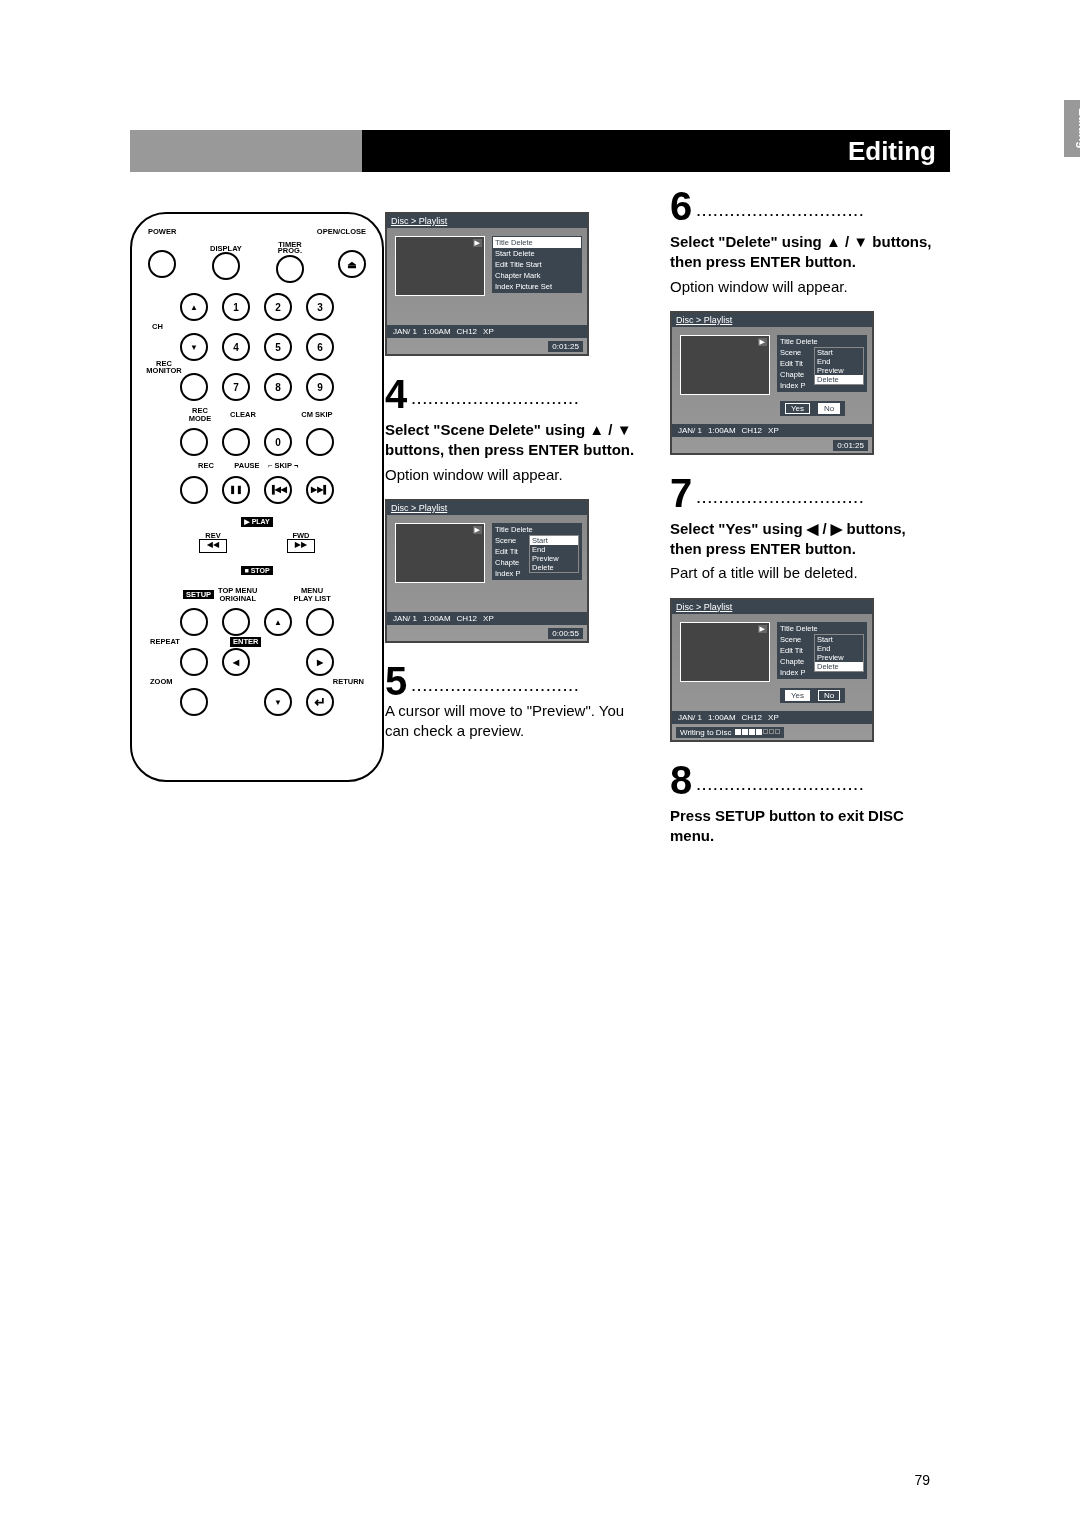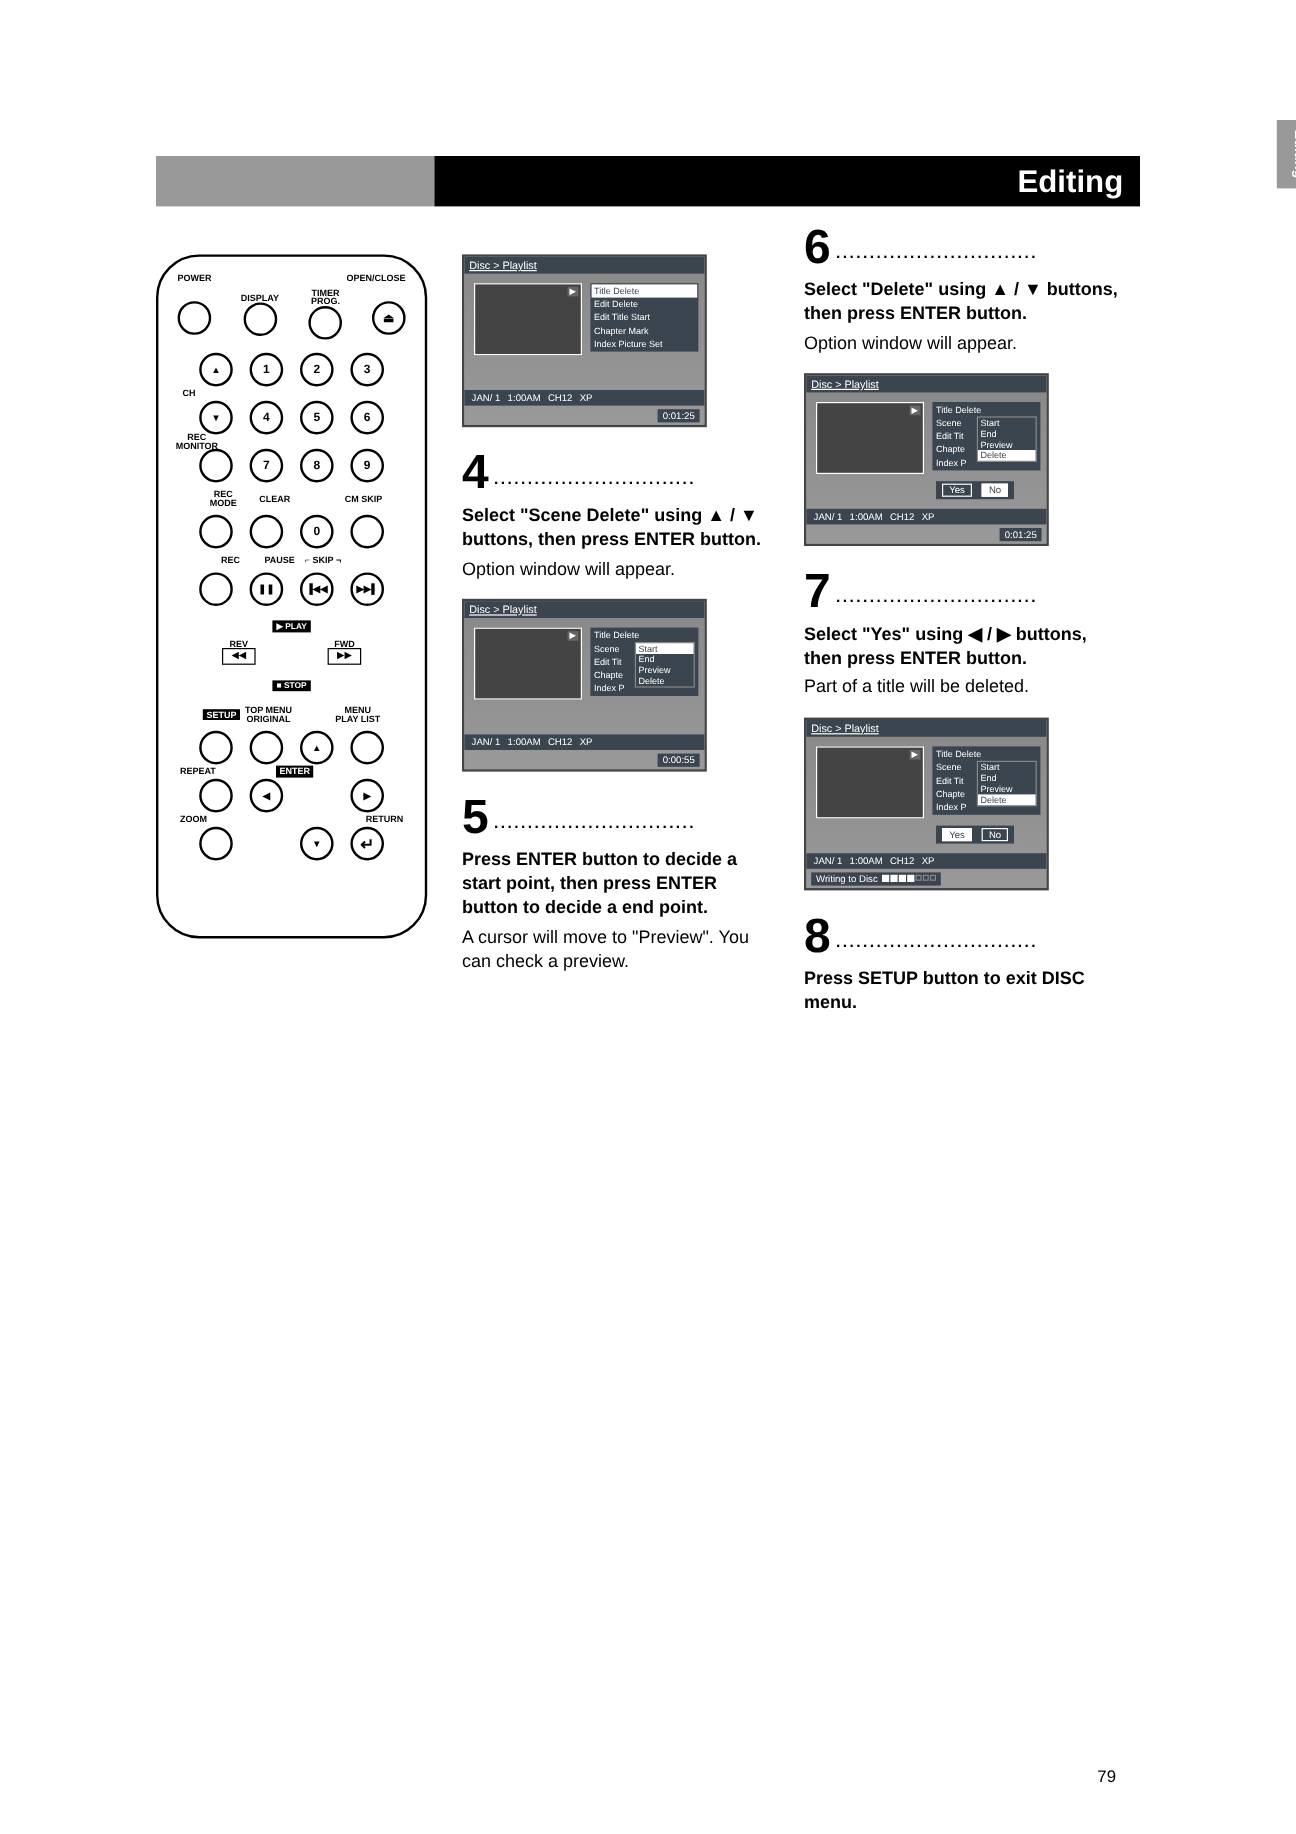--- a/index.html
+++ b/index.html
@@ -2,21 +2,21 @@
 <html><head>
 <meta charset="utf-8">
 <style>
   * { margin: 0; padding: 0; box-sizing: border-box; }
   body { background: #fff; font-family: Arial, Helvetica, sans-serif; width: 1080px; height: 1528px; position: relative; }
   .page { position: absolute; top: 130px; left: 130px; width: 820px; }
   .header-strip { position: relative; height: 42px; }
   .header-gray { position: absolute; left: 0; top: 0; width: 232px; height: 42px; background: #999; }
   .header-black { position: absolute; left: 232px; top: 0; right: 0; height: 42px; background: #000; color: #fff; display: flex; align-items: center; justify-content: flex-end; padding-right: 14px; font-weight: bold; font-size: 26px; }
   .content { position: relative; padding-top: 14px; }
-  .remote { position: absolute; top: 40px; left: 0; width: 226px; height: 570px; background: #fff; border: 2.5px solid #000; border-radius: 36px; padding: 14px 10px 10px; }
+  .remote { position: absolute; top: 40px; left: 0; width: 254px; height: 570px; background: #fff; border: 2.5px solid #000; border-radius: 36px; padding: 14px 10px 10px; }
   .rrow { display: flex; justify-content: center; align-items: center; gap: 14px; margin-bottom: 6px; position:relative; }
   .rb { width: 28px; height: 28px; border: 2px solid #000; border-radius: 50%; display: inline-flex; align-items: center; justify-content: center; font-size: 10px; font-weight: bold; }
   .rlabel { font-size: 7.5px; font-weight: bold; text-align: center; line-height: 1; }
   .rblk { background:#000; color:#fff; display:inline-block; padding:1px 3px; font-size:7px; font-weight:bold; }
   .arrow-up::before { content:"▲"; font-size:8px; }
   .arrow-down::before { content:"▼"; font-size:8px; }
   .arrow-left::before { content:"◀"; font-size:8px; }
   .arrow-right::before { content:"▶"; font-size:8px; }
   .eject::before { content:"⏏"; font-size:10px; }
   .return::before { content:"↵"; font-size:14px; font-weight:bold; }
@@ -173,21 +173,21 @@
         <span class="rb return"></span>
       </div>
     </div>
 
     <div class="col-mid">
       <div class="osd">
         <div class="osd-title">Disc &gt; Playlist</div>
         <div class="osd-preview"></div>
         <div class="osd-menu">
           <div class="hl">Title Delete</div>
-          <div>Edit Delete</div>
+          <div>Start Delete</div>
           <div>Edit Title Start</div>
           <div>Chapter Mark</div>
           <div>Index Picture Set</div>
         </div>
         <div class="osd-footer">
             <span>JAN/ 1</span>
             <span>1:00AM</span>
             <span>CH12</span>
             <span>XP</span>
           </div>
@@ -217,21 +217,20 @@
         <div class="osd-footer">
             <span>JAN/ 1</span>
             <span>1:00AM</span>
             <span>CH12</span>
             <span>XP</span>
           </div>
         <div class="osd-counter">0:00:55</div>
       </div>
 
       <div><span class="stepnum">5</span> <span class="dots">..............................</span></div>
-      <div class="instr">Press ENTER button to decide a start point, then press ENTER button to decide a end point.</div>
       <div class="desc">A cursor will move to "Preview". You can check a preview.</div>
     </div>
 
     <div class="col-right">
       <div><span class="stepnum">6</span> <span class="dots">..............................</span></div>
       <div class="instr"><span>Select "Delete" using </span><span class="up"></span> / <span class="dn"></span><span> buttons, then press ENTER button.</span></div>
       <div class="desc">Option window will appear.</div>
 
       <div class="osd">
         <div class="osd-title">Disc &gt; Playlist</div>

